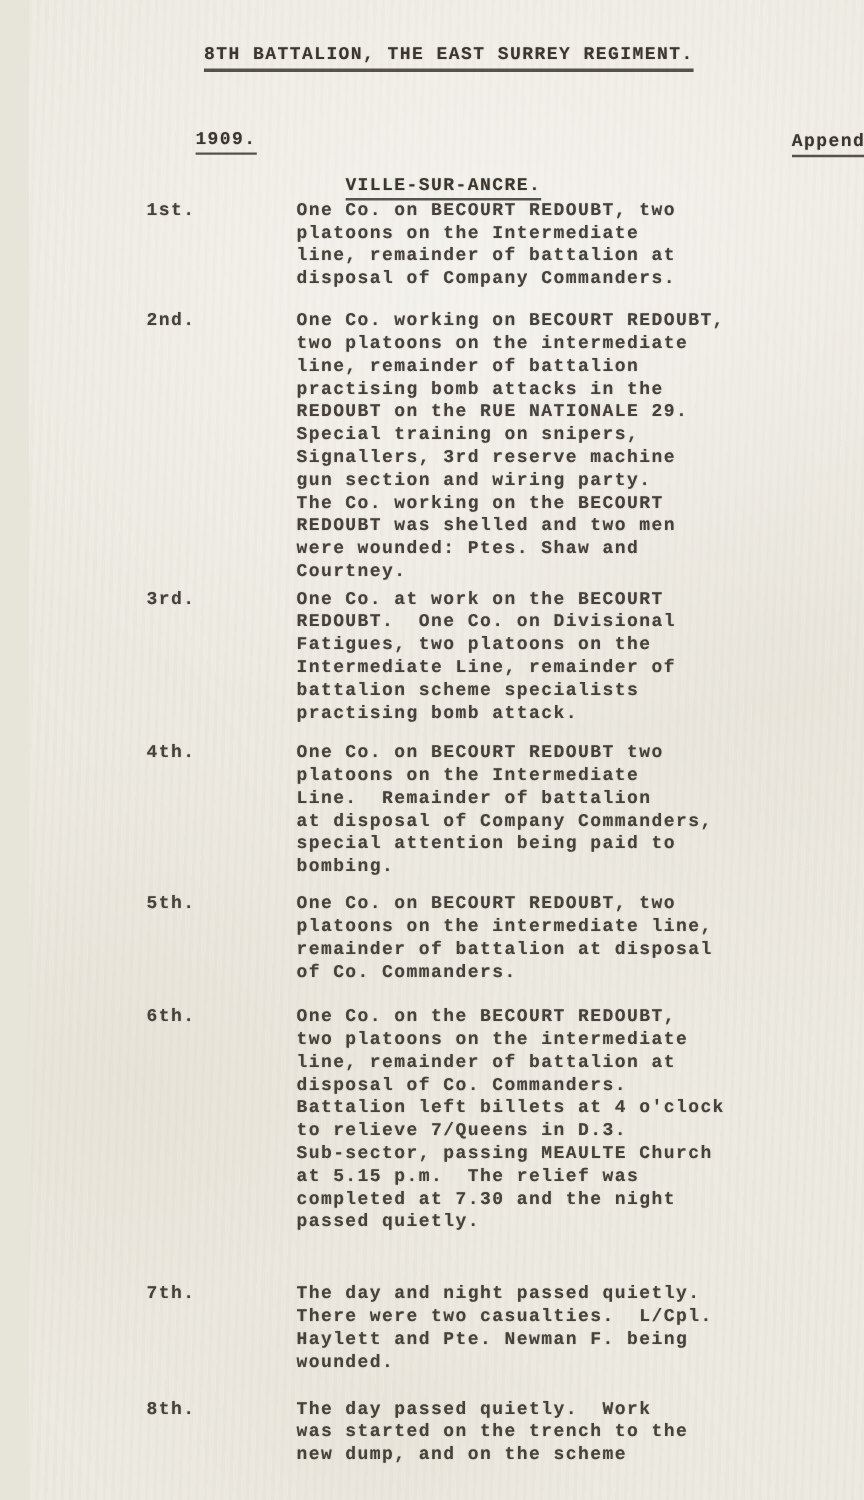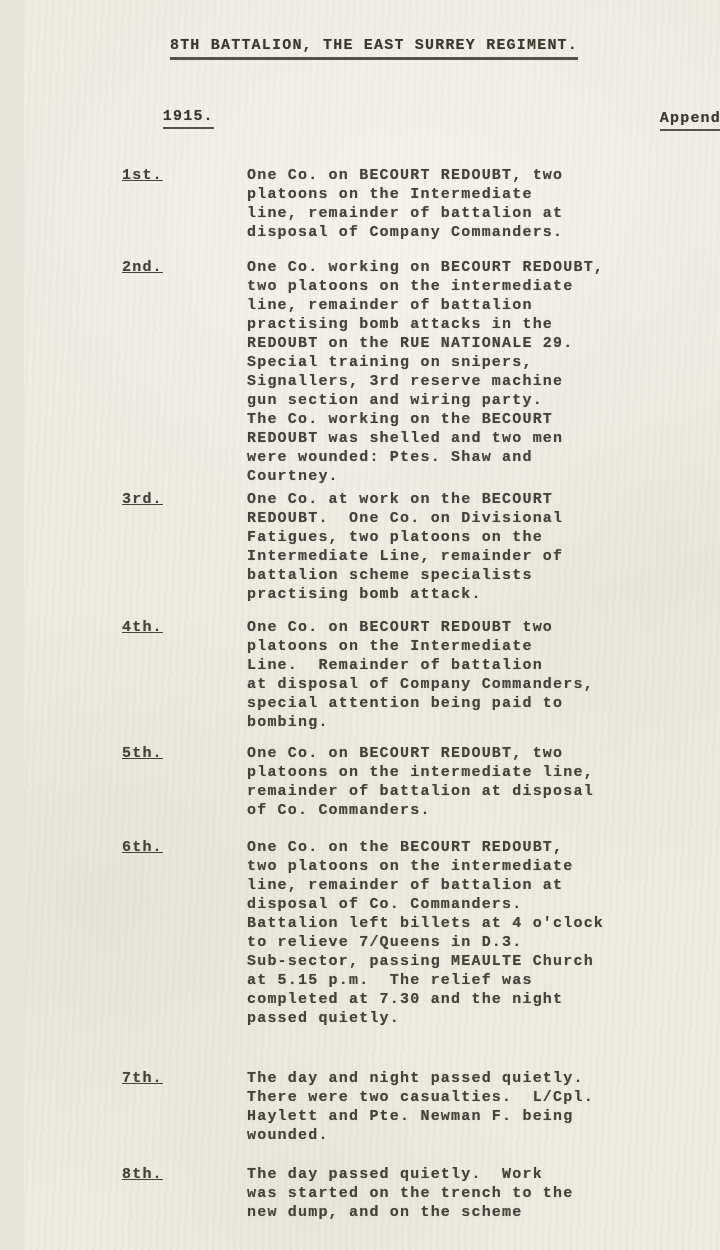--- a/index.html
+++ b/index.html
@@ -37,39 +37,42 @@
   }
   .title {
     position: absolute;
     top: 36px; left: 350px;
     transform: translateX(-50%);
     white-space: nowrap;
   }
   .title .u { border-bottom-width: 3px; padding-bottom: 2px; }
   .abs { position: absolute; white-space: pre; }
   .entry { position: absolute; left: 0; width: 720px; }
-  .entry .date { position: absolute; left: 98px; top: 0; white-space: pre; text-decoration: underline; }
+  .entry .date { position: absolute; left: 98px; top: 0; white-space: pre; }
   .entry .body { position: absolute; left: 223px; top: 0; white-space: pre; }
 </style>
 </head>
 <body>
 
 <div class="paper">
 
   <div class="title ink heading">
     <span class="u">8TH BATTALION, THE EAST SURREY REGIMENT.</span>
   </div>
 
   <div class="abs ink heading" style="top:88px; left:98px;">
-    <span class="u">1915.</span>
+    <span class="u">1909.</span>
   </div>
   <div class="abs ink heading" style="top:90px; left:595px;">
     <span class="u">Appendix.</span>
   </div>
 
+  <div class="abs ink heading" style="top:126px; left:223px;">
+    <span class="u">VILLE-SUR-ANCRE.</span>
+  </div>
 
   <div class="entry" style="top:166px;">
     <span class="date ink">1st.</span>
     <div class="body ink">One Co. on BECOURT REDOUBT, two
 platoons on the Intermediate
 line, remainder of battalion at
 disposal of Company Commanders.</div>
   </div>
 
   <div class="entry" style="top:258px;">

